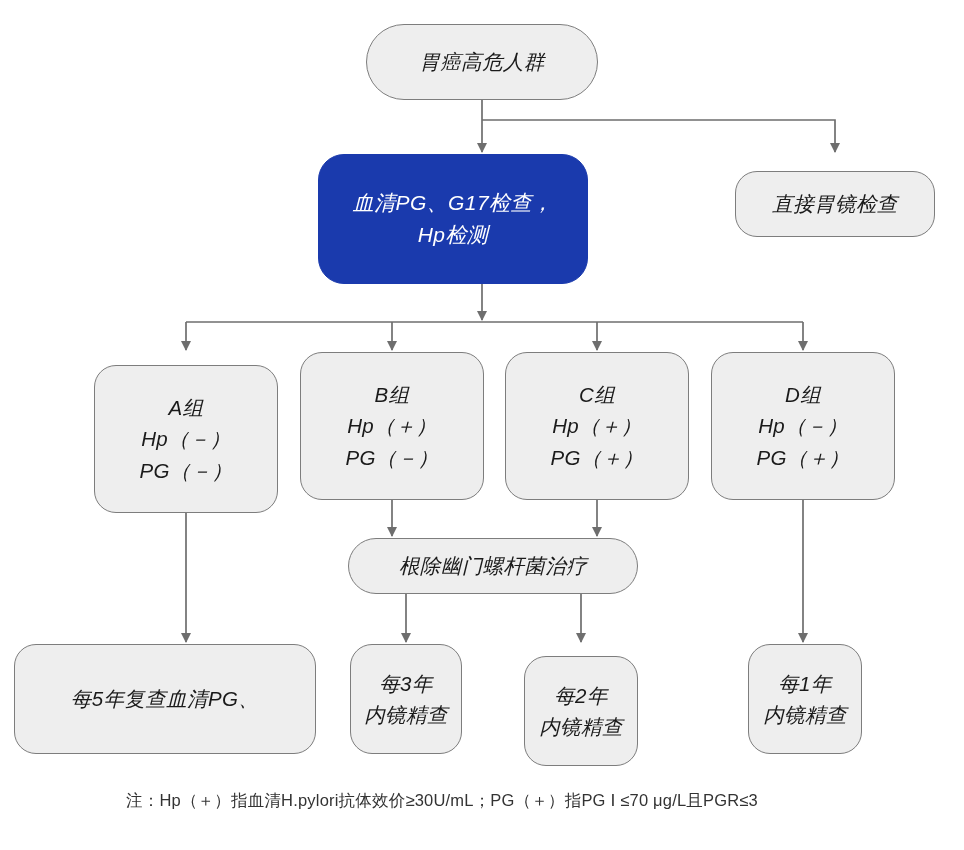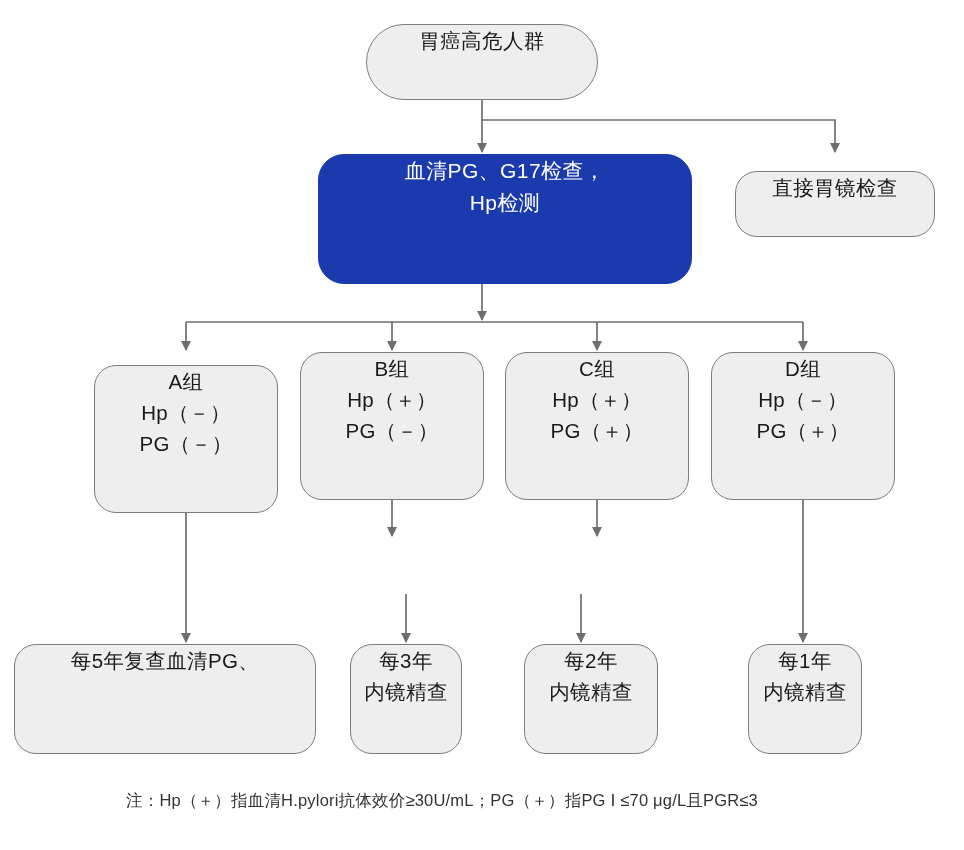--- a/index.html
+++ b/index.html
@@ -27,42 +27,43 @@
   }
   .node {
     position: absolute;
     box-sizing: border-box;
     background: #eeeeee;
     border: 1.6px solid #7d7d7d;
     border-radius: 18px;
     display: flex;
     flex-direction: column;
     align-items: center;
-    justify-content: flex-start;
+    justify-content: center;
     color: #1a1a1a;
     text-align: center;
     line-height: 1.52;
     letter-spacing: 0.4px;
+    font-style: italic;
   }
   .node .line {
     display: block;
     white-space: nowrap;
   }
   .node-top {
     left: 366px;
     top: 24px;
     width: 232px;
     height: 76px;
     border-radius: 38px;
     font-size: 20.5px;
   }
   .node-blue {
     left: 318px;
     top: 154px;
-    width: 374px;
+    width: 270px;
     height: 130px;
     border-radius: 26px;
     background: #1a3aad;
     border: 1.6px solid #1a3aad;
     color: #ffffff;
     font-size: 21px;
   }
   .node-direct {
     left: 735px;
     top: 159px;
@@ -101,21 +102,22 @@
   .out-a {
     left: 14px;
     width: 302px;
   }
   .out-b {
     left: 350px;
     width: 112px;
   }
   .out-c {
     left: 524px;
-    width: 134px;
+    width: 114px;
+    margin-top: 12px;
   }
   .out-d {
     left: 748px;
     width: 114px;
   }
   .footnote {
     position: absolute;
     left: 0;
     top: 790px;
     width: 884px;
@@ -196,20 +198,23 @@
     <span class="line">Hp（＋）</span>
     <span class="line">PG（＋）</span>
   </div>
 
   <div class="node group-node group-d">
     <span class="line">D组</span>
     <span class="line">Hp（－）</span>
     <span class="line">PG（＋）</span>
   </div>
 
+  <div class="node node-treat">
+    <span class="line">根除幽门螺杆菌治疗</span>
+  </div>
 
   <div class="node out-node out-a">
     <span class="line">每5年复查血清PG、</span>
   </div>
 
   <div class="node out-node out-b">
     <span class="line">每3年</span>
     <span class="line">内镜精查</span>
   </div>
 

